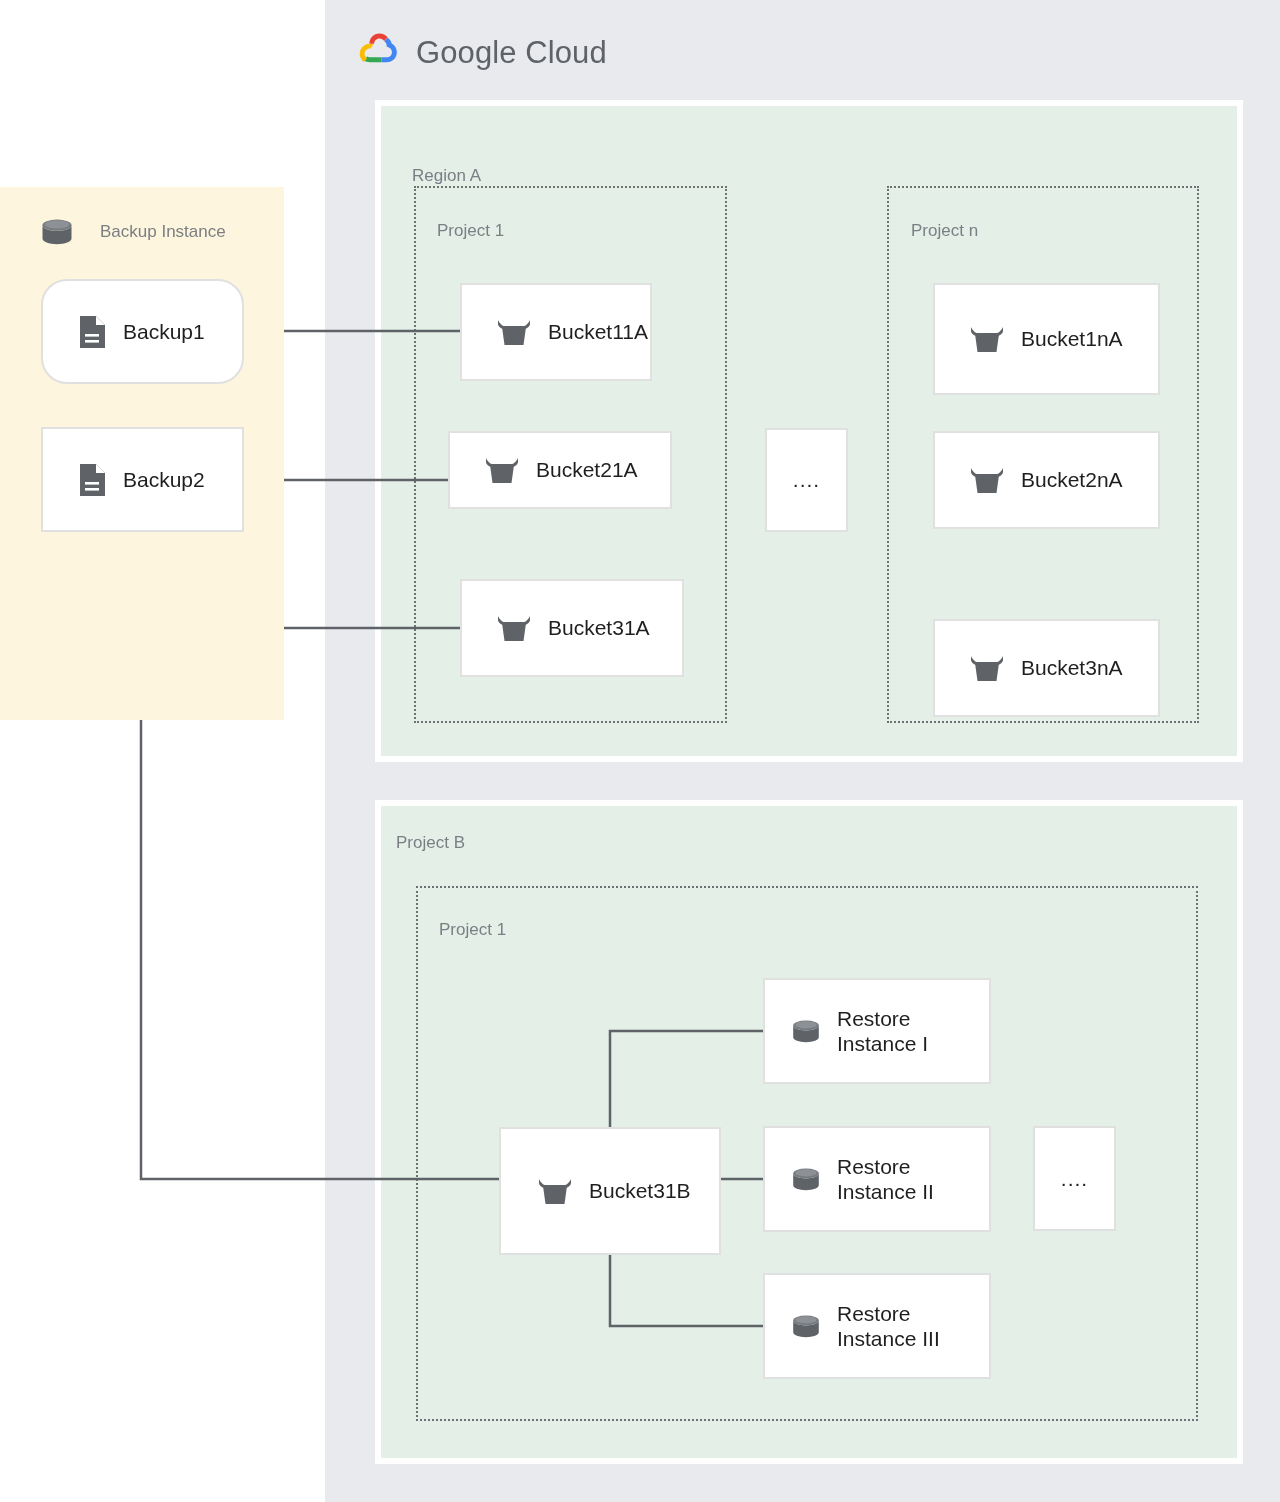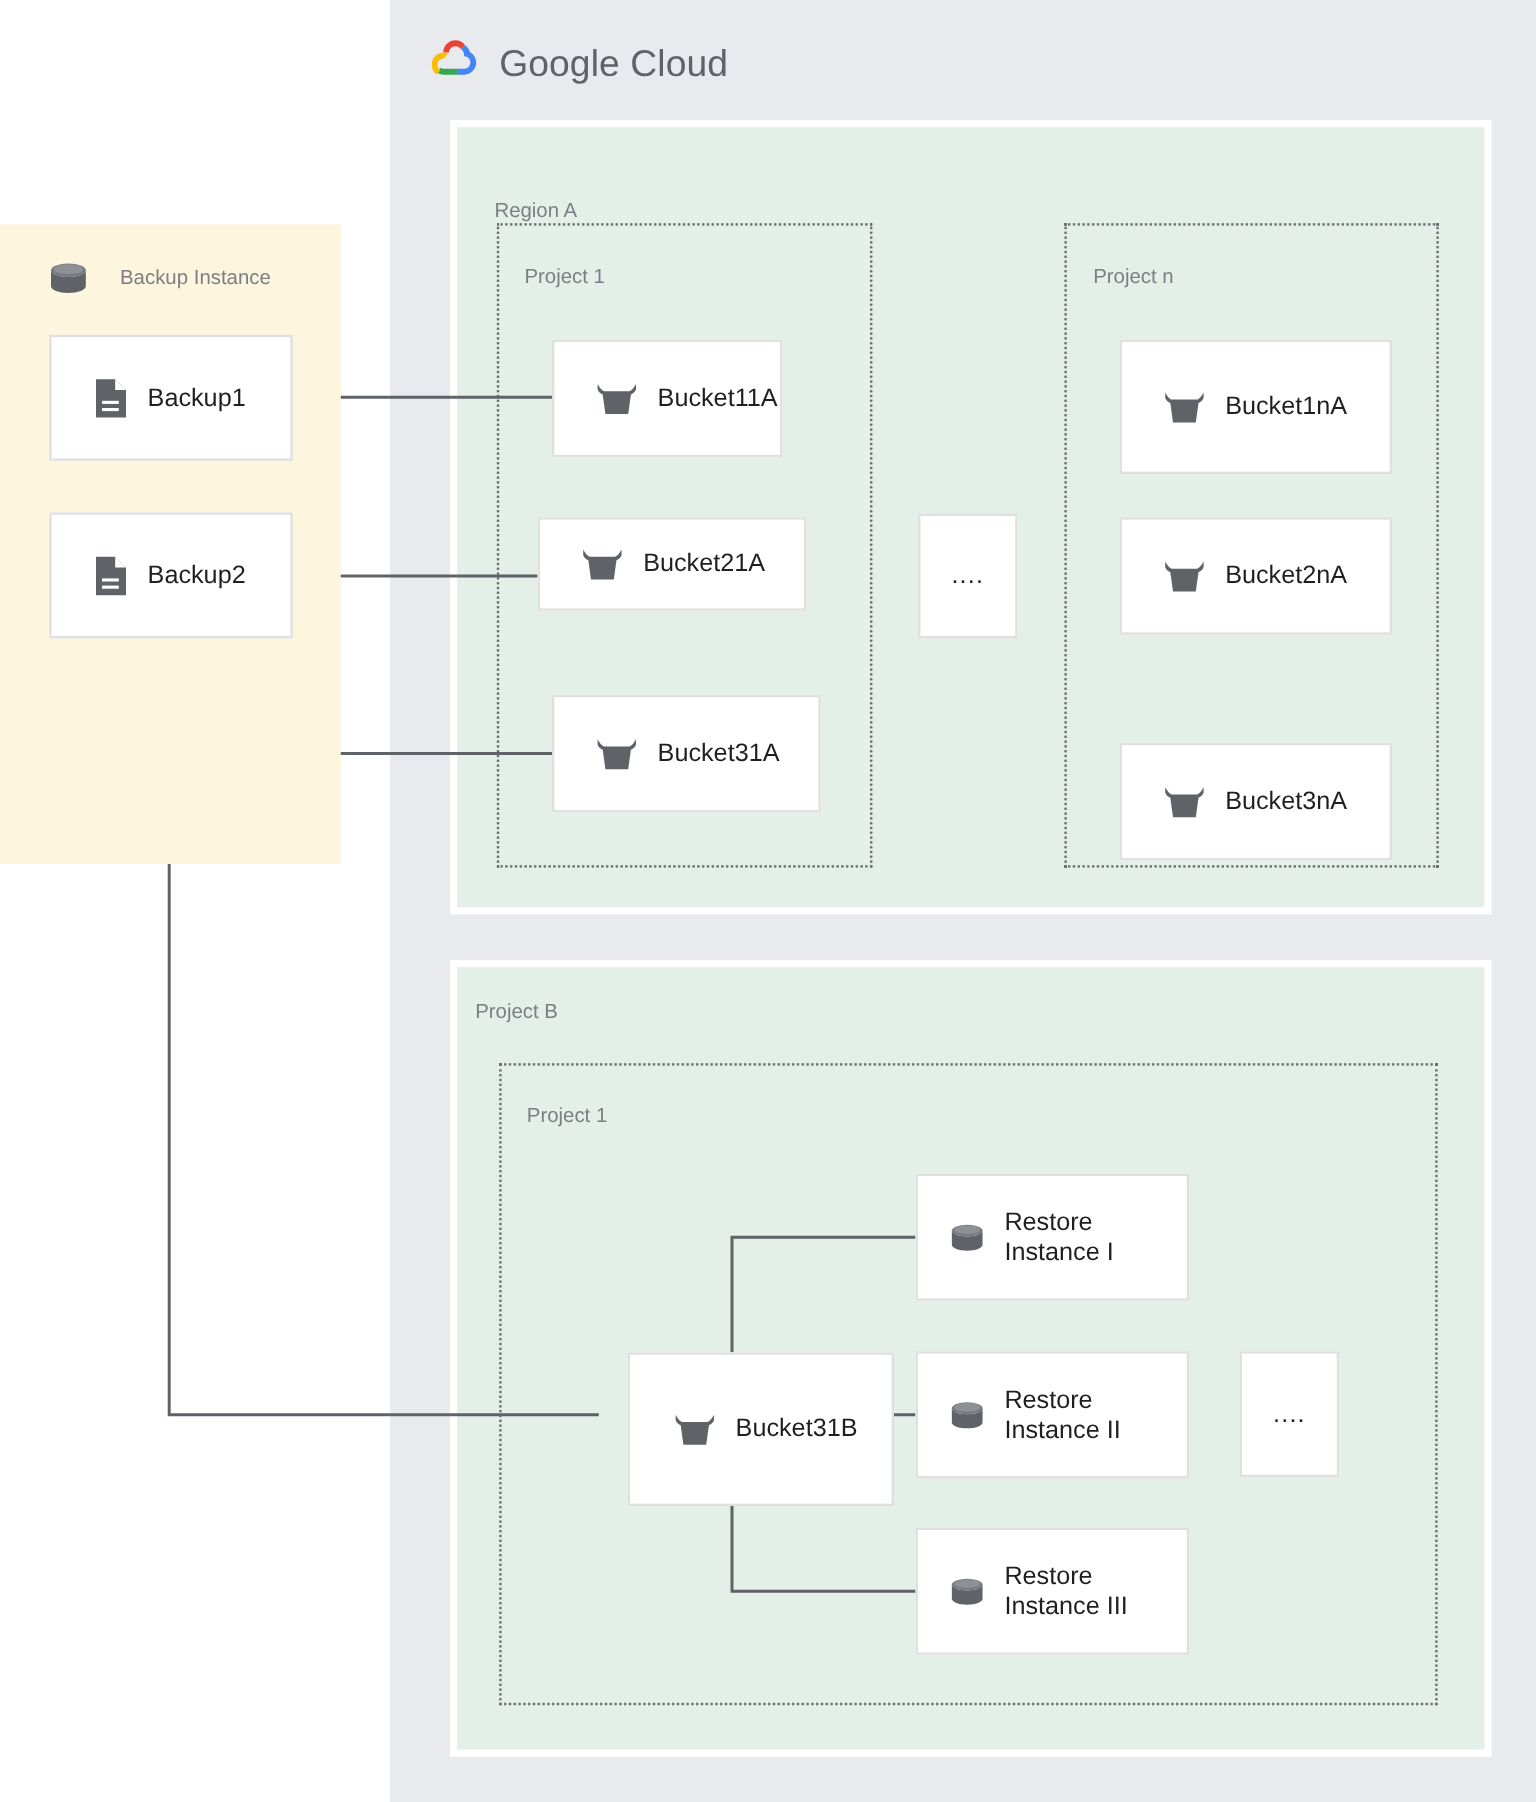--- a/index.html
+++ b/index.html
@@ -135,39 +135,39 @@
     padding-left: 0;
     gap: 0;
   }
   .ellipsis-label {
     font-size: 21px;
     color: #1f1f1f;
     letter-spacing: 1px;
   }
 
   
-  #backup1 { left: 41px; top: 279px; width: 203px; height: 105px; }
+  #backup1 { left: 41px; top: 279px; width: 203px; height: 105px; border-radius: 26px; }
   #backup2 { left: 41px; top: 427px; width: 203px; height: 105px; }
   #backup3 { left: 41px; top: 575px; width: 203px; height: 105px; }
 
   
   #bucket11a { left: 460px; top: 283px; width: 192px; height: 98px; }
   #bucket21a { left: 448px; top: 431px; width: 224px; height: 78px; }
   #bucket31a { left: 460px; top: 579px; width: 224px; height: 98px; }
 
   
   #ellipsis-a { left: 765px; top: 428px; width: 83px; height: 104px; padding-left: 0; }
 
   
   #bucket1na { left: 933px; top: 283px; width: 227px; height: 112px; }
   #bucket2na { left: 933px; top: 431px; width: 227px; height: 98px; }
   #bucket3na { left: 933px; top: 579px; width: 227px; height: 98px; margin-top: 40px; }
 
   
-  #bucket31b { left: 523px; top: 1127px; width: 222px; height: 128px; padding-left: 36px; }
+  #bucket31b { left: 499px; top: 1127px; width: 222px; height: 128px; padding-left: 36px; }
   #restore1 { left: 763px; top: 978px; width: 228px; height: 106px; padding-left: 26px; }
   #restore2 { left: 763px; top: 1126px; width: 228px; height: 106px; padding-left: 26px; }
   #restore3 { left: 763px; top: 1273px; width: 228px; height: 106px; padding-left: 26px; }
   #ellipsis-b { left: 1033px; top: 1126px; width: 83px; height: 105px; padding-left: 0; }
 
   
   .icon-doc, .icon-bucket, .icon-db {
     flex: 0 0 auto;
     display: block;
   }

